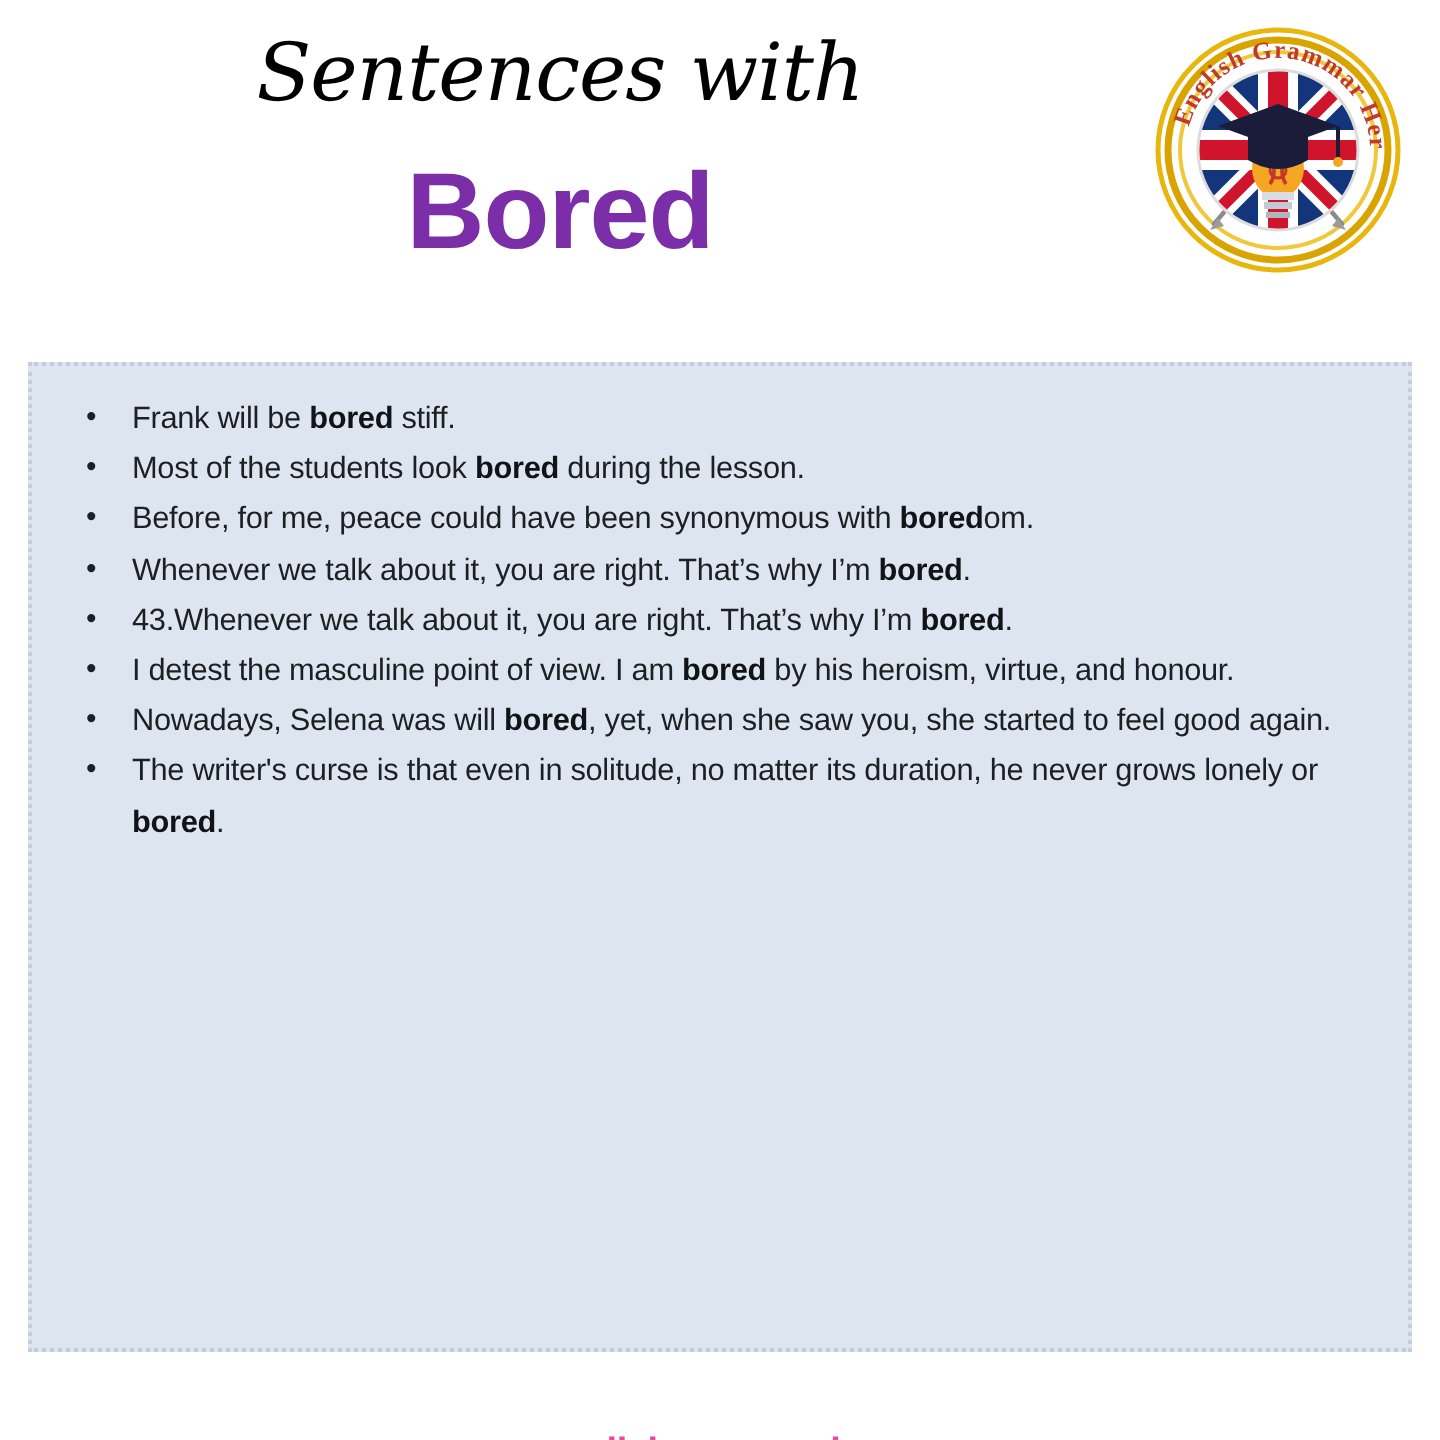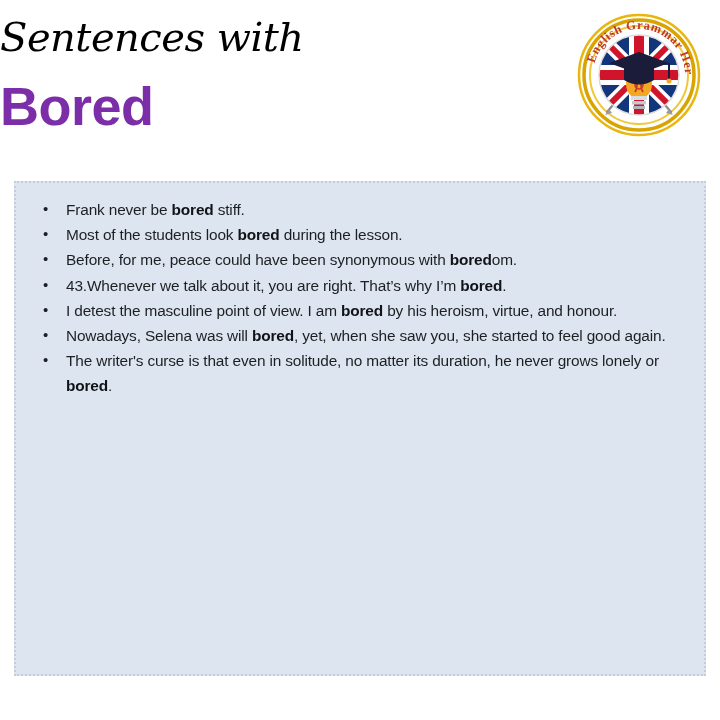--- a/index.html
+++ b/index.html
@@ -19,21 +19,21 @@
   .header {
     position: relative;
     height: 172px;
     width: 720px;
   }
   .title-block {
     position: absolute;
     left: 0;
     top: 0;
     width: 560px;
-    text-align: left;
+    text-align: center;
     padding-top: 14px;
   }
   .title-top {
     font-family: "DejaVu Serif", serif;
     font-style: italic;
     font-size: 40px;
     font-weight: 400;
     color: #000000;
     letter-spacing: -0.5px;
     line-height: 1.15;
@@ -182,23 +182,24 @@
 
       <text font-family="Liberation Serif, serif" font-size="12.5" font-weight="700" fill="#c0392b" letter-spacing="0.6">
         <textPath href="#arcTop" startOffset="8%">English Grammar Here .Com</textPath>
       </text>
     </svg>
   </div>
 </div>
 
 <div class="panel">
   <ul class="list" id="sentence-list">
-      <li><span>Frank never be </span><b>bored</b><span> stiff.</span></li>
+      <li><span>Frank will be </span><b>bored</b><span> stiff.</span></li>
       <li><span>Most of the students look </span><b>bored</b><span> during the lesson.</span></li>
       <li><span>Before, for me, peace could have been synonymous with </span><b>bored</b><span>om.</span></li>
+      <li><span>Whenever we talk about it, you are right. That’s why I’m </span><b>bored</b><span>.</span></li>
       <li><span>43.Whenever we talk about it, you are right. That’s why I’m </span><b>bored</b><span>.</span></li>
       <li><span>I detest the masculine point of view. I am </span><b>bored</b><span> by his heroism, virtue, and honour.</span></li>
       <li><span>Nowadays, Selena was will </span><b>bored</b><span>, yet, when she saw you, she started to feel good again.</span></li>
       <li><span>The writer's curse is that even in solitude, no matter its duration, he never grows lonely or </span><b>bored</b><span>.</span></li>
     </ul>
 </div>
 
 <div class="footer">www.englishgrammarhere.com</div>
 
 </body></html>

